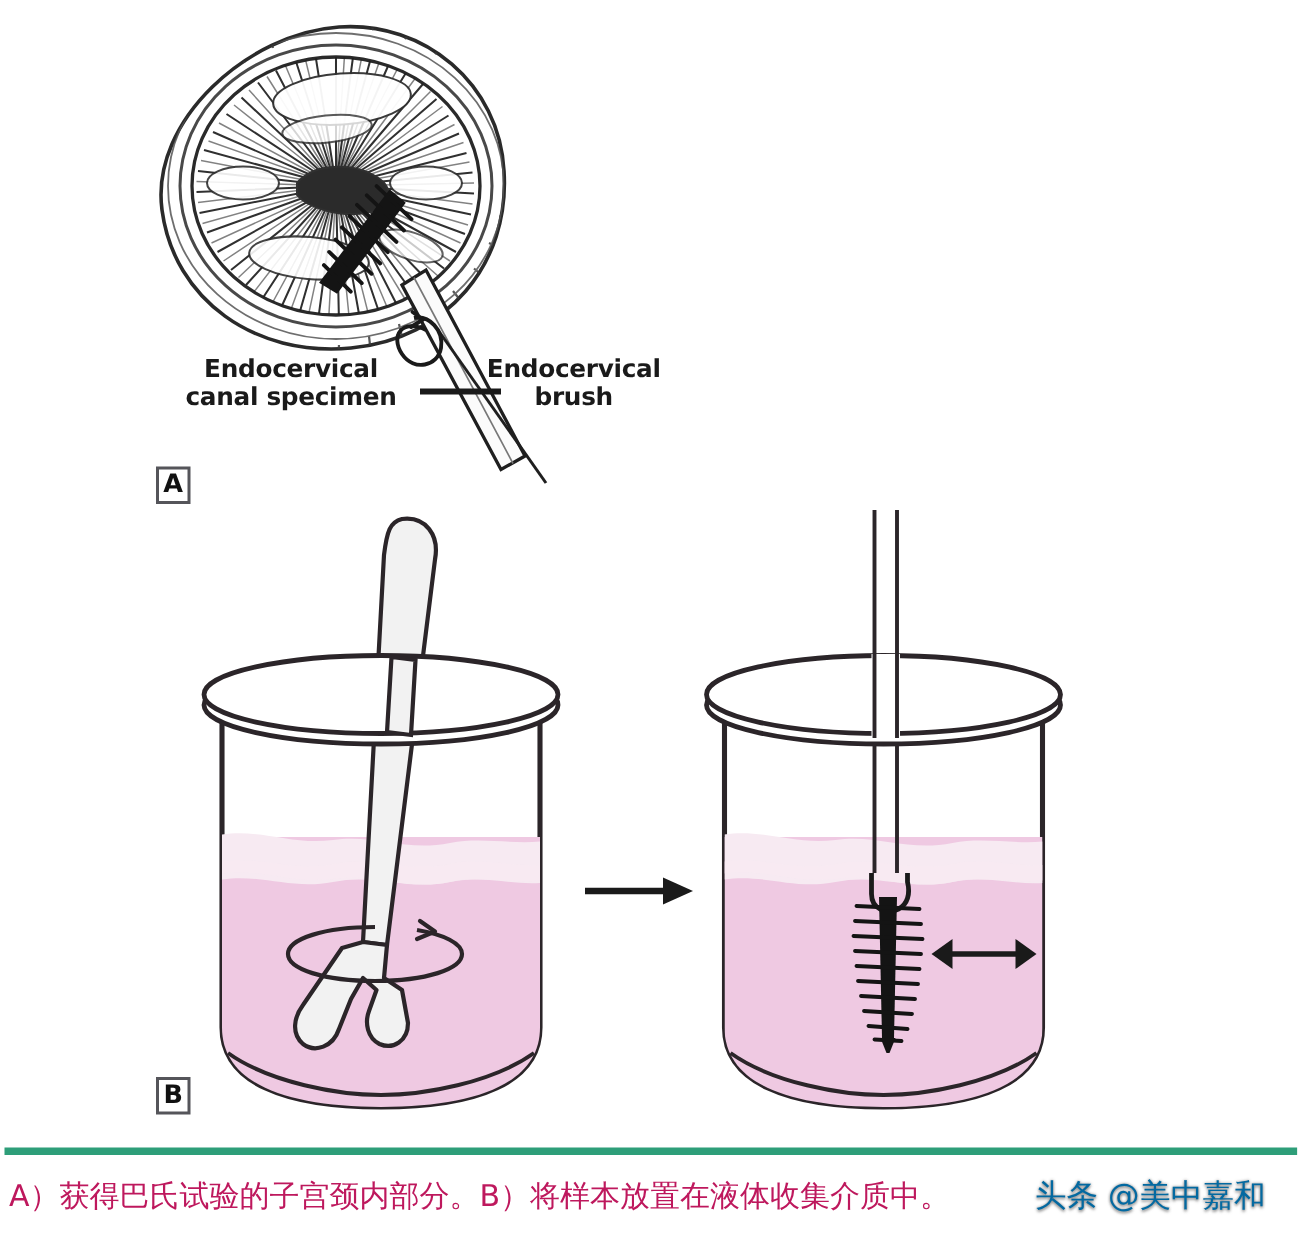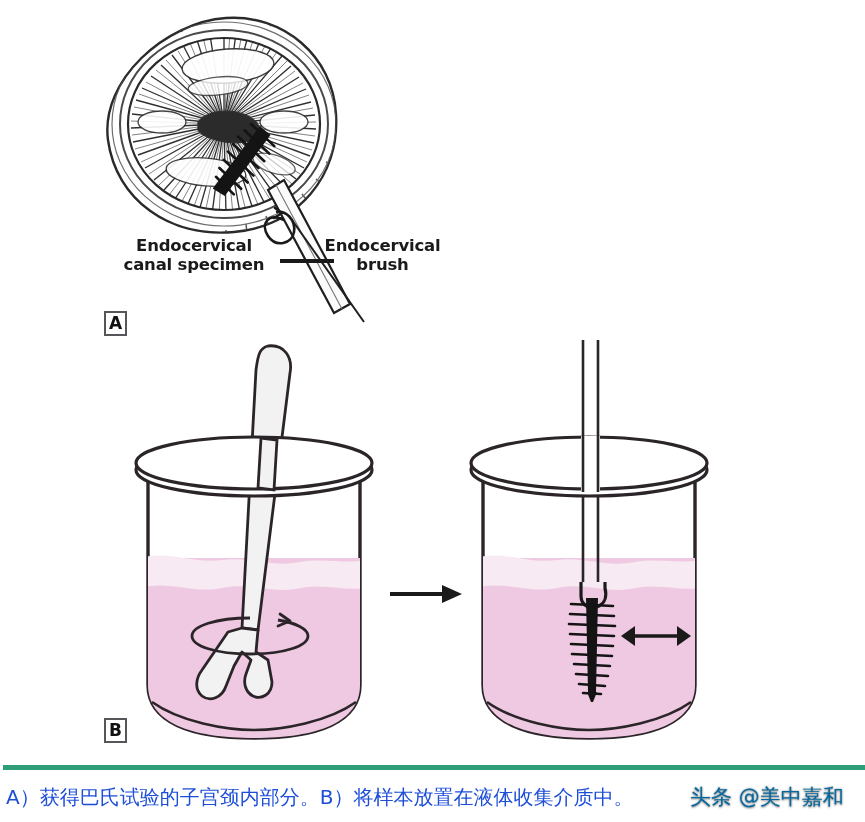--- a/index.html
+++ b/index.html
@@ -96,21 +96,21 @@
     background: #2e9e79;
   }
   #caption {
     position: absolute;
     left: 6px;
     top: 782px;
     width: 830px;
     font-family: "DejaVu Sans", sans-serif;
     font-size: 20px;
     line-height: 30px;
-    color: #1d4ed8;
+    color: #be185d;
     white-space: nowrap;
   }
   #watermark {
     position: absolute;
     left: 690px;
     top: 783px;
     font-family: "DejaVu Sans", sans-serif;
     font-size: 21px;
     line-height: 28px;
     color: #0369a1;

